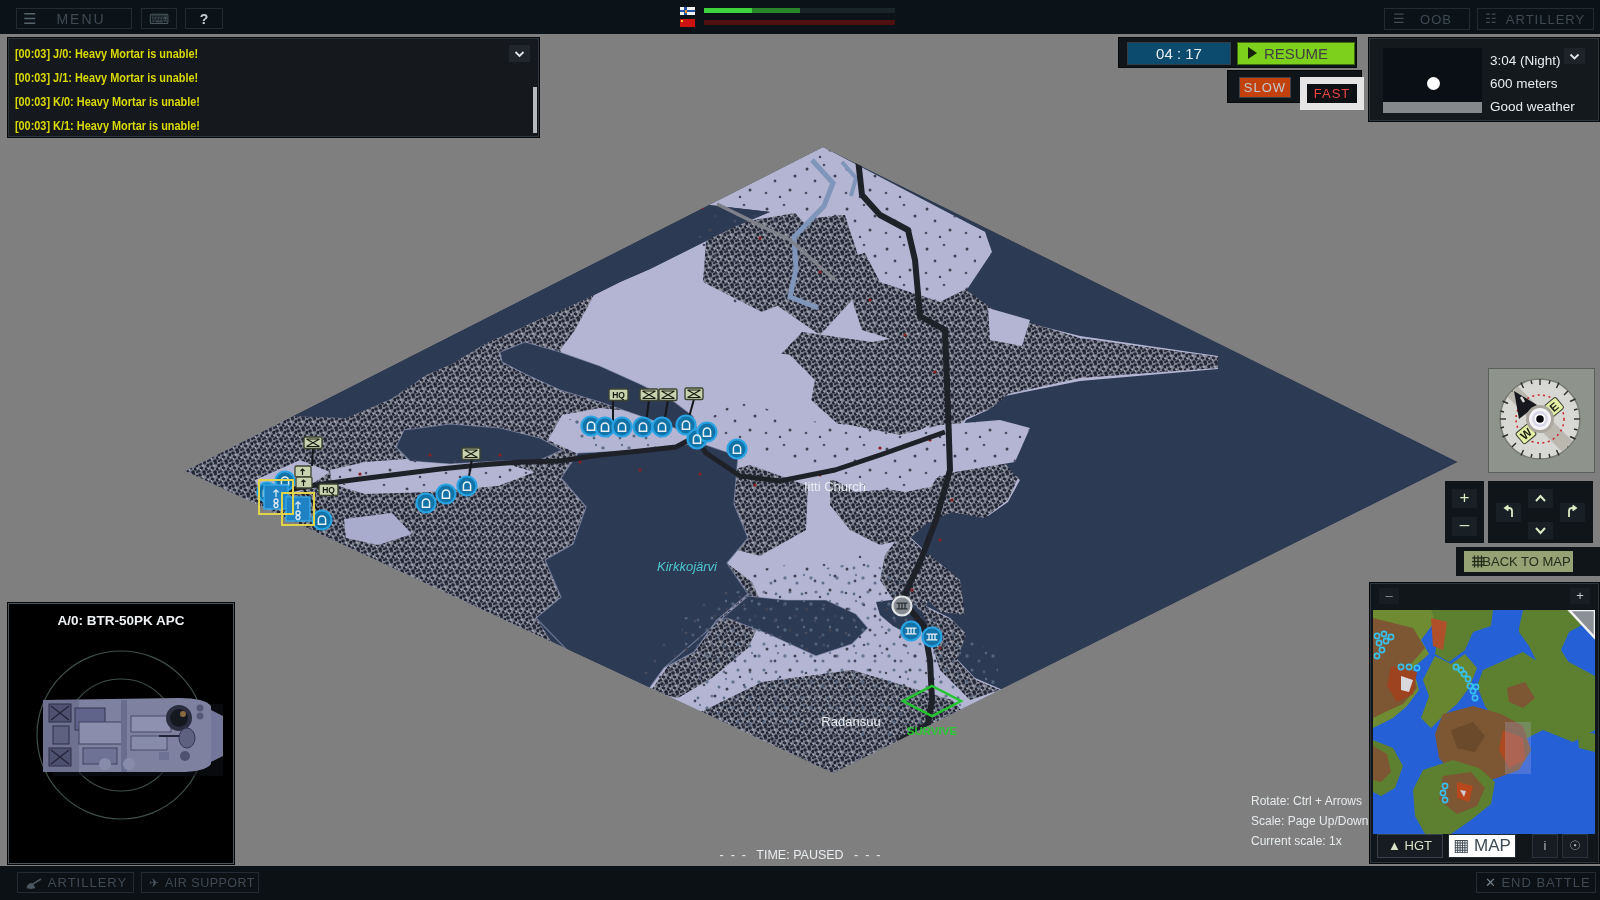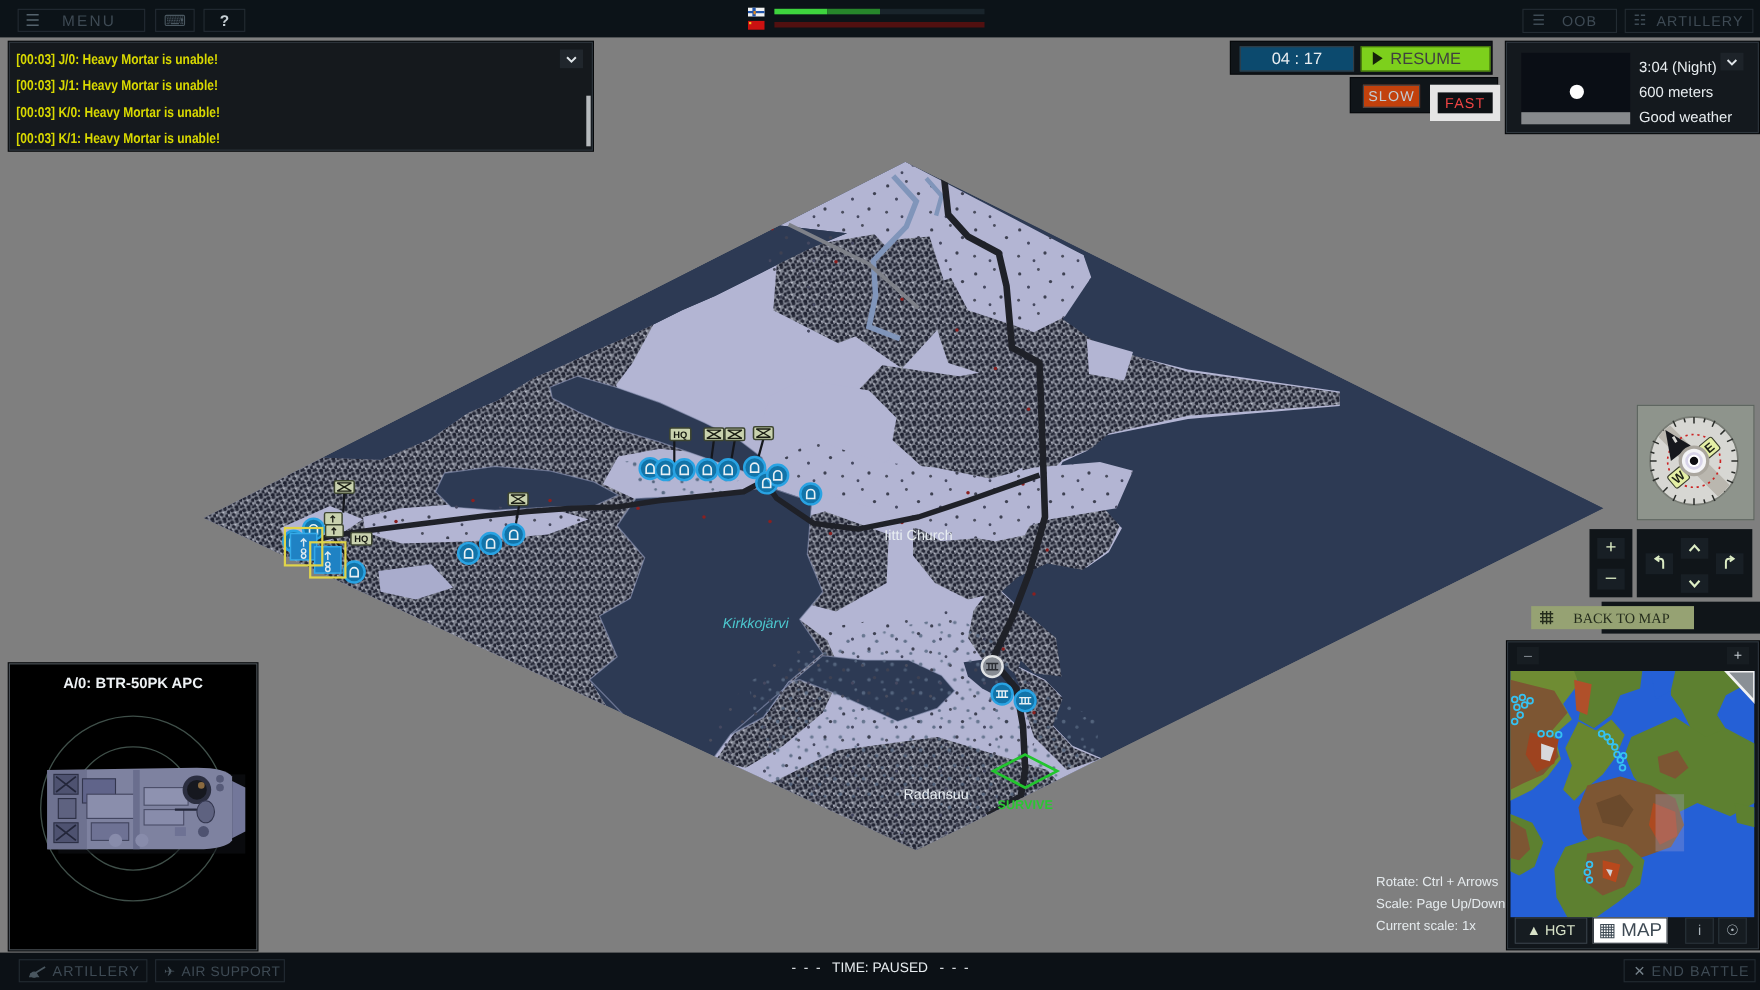--- a/index.html
+++ b/index.html
@@ -360,21 +360,21 @@
       </svg></div>
   <div class="abs" style="left:1528px;top:522px;width:25px;height:17px;background:#181f25;">
     <svg width="25" height="17">
         <path d="M8 6 L12.5 11 L17 6" stroke="#dcecc4" stroke-width="2" fill="none"></path>
       </svg></div>
   <div class="abs" style="left:1560px;top:503px;width:25px;height:19px;background:#181f25;">
     <svg width="25" height="19">
         <path d="M9 14 V8 Q9 5 12 5 H15 M12.5 2.5 L16 5 L12.5 7.5" stroke="#dcecc4" stroke-width="1.8" fill="none"></path>
       </svg></div>
   <div class="abs" style="left:1456px;top:547px;width:144px;height:29px;background:#101519;"></div>
-  <div class="abs" style="left:1392px;top:551px;width:148px;height:21px;background:#96a273;color:#242c1c;font-size:13px;text-align:center;line-height:21px;font-family:Liberation Serif, serif;">
+  <div class="abs" style="left:1464px;top:551px;width:109px;height:21px;background:#96a273;color:#242c1c;font-size:13px;text-align:center;line-height:21px;">
     <svg style="position:absolute;left:7px;top:4px;" width="14" height="13">
         <g stroke="#242c1c" stroke-width="1.3">
           <line x1="1" y1="3" x2="13" y2="3"></line>
           <line x1="1" y1="6.5" x2="13" y2="6.5"></line>
           <line x1="1" y1="10" x2="13" y2="10"></line>
           <line x1="3.5" y1="0.5" x2="3.5" y2="12.5"></line>
           <line x1="7" y1="0.5" x2="7" y2="12.5"></line>
           <line x1="10.5" y1="0.5" x2="10.5" y2="12.5"></line>
         </g>
       </svg>
@@ -500,19 +500,19 @@
           <circle cx="6" cy="9" r="2.4"></circle>
           <path d="M2 11 h8 l-2 -3 h-5 z"></path>
         </g>
       </svg>
     <span style="margin-left:24px;font-size:13px;letter-spacing:1px;">ARTILLERY</span>
   </div>
   <div class="abs btnbox" style="left:141px;top:872px;width:116px;height:19px;white-space:nowrap;">
     <span style="position:absolute;left:7px;top:3px;font-size:12px;color:#4a5760;">✈</span>
     <span style="margin-left:20px;font-size:12.5px;letter-spacing:0.5px;">AIR SUPPORT</span>
   </div>
-  <div class="abs" style="left:0;top:873px;width:1600px;text-align:center;color:#e8edf0;font-size:12.5px;">-&nbsp;&nbsp;-&nbsp;&nbsp;-&nbsp;&nbsp;&nbsp;TIME: PAUSED&nbsp;&nbsp;&nbsp;-&nbsp;&nbsp;-&nbsp;&nbsp;-</div>
+  <div class="abs" style="left:0;top:848px;width:1600px;text-align:center;color:#e8edf0;font-size:12.5px;">-&nbsp;&nbsp;-&nbsp;&nbsp;-&nbsp;&nbsp;&nbsp;TIME: PAUSED&nbsp;&nbsp;&nbsp;-&nbsp;&nbsp;-&nbsp;&nbsp;-</div>
   <div class="abs btnbox" style="left:1476px;top:872px;width:118px;height:19px;">
     <span style="position:absolute;left:8px;top:2px;font-size:13px;color:#76828b;">✕</span>
     <span style="margin-left:20px;font-size:13px;letter-spacing:1px;">END BATTLE</span>
   </div>
 
 </div>
 
 </body></html>

